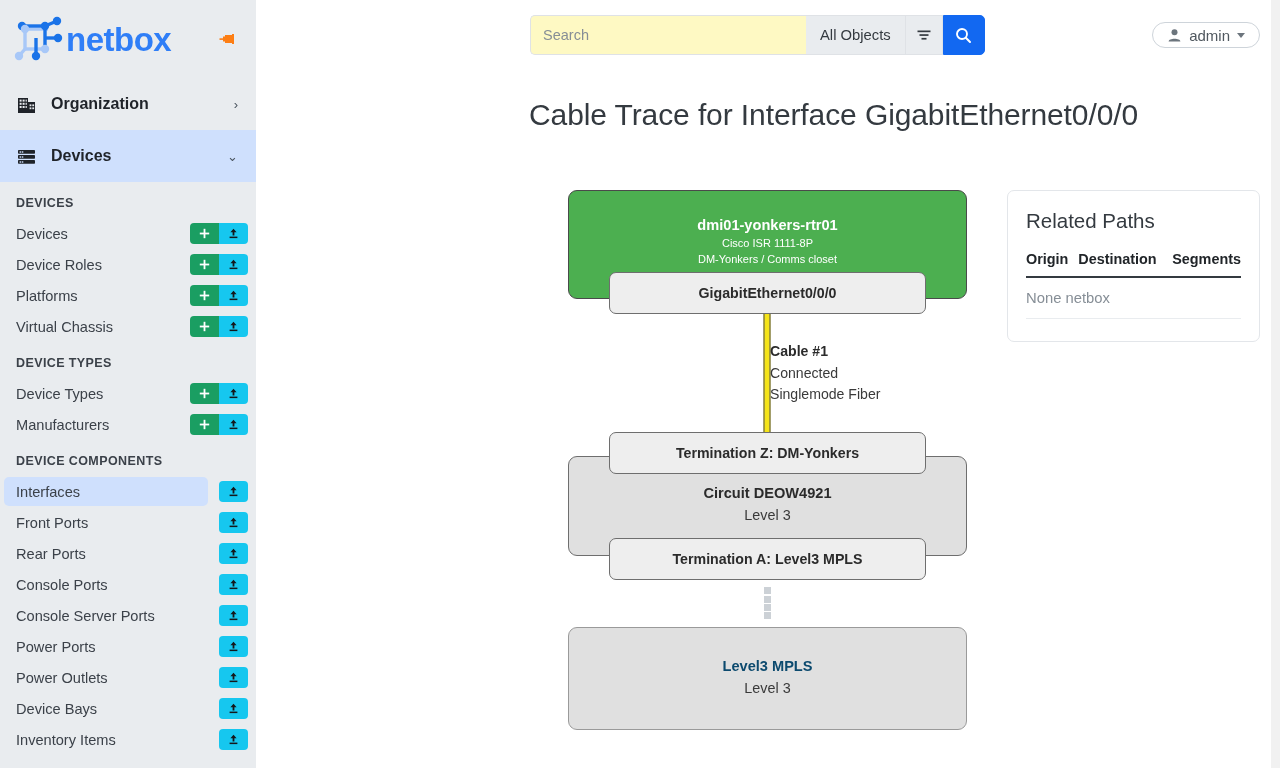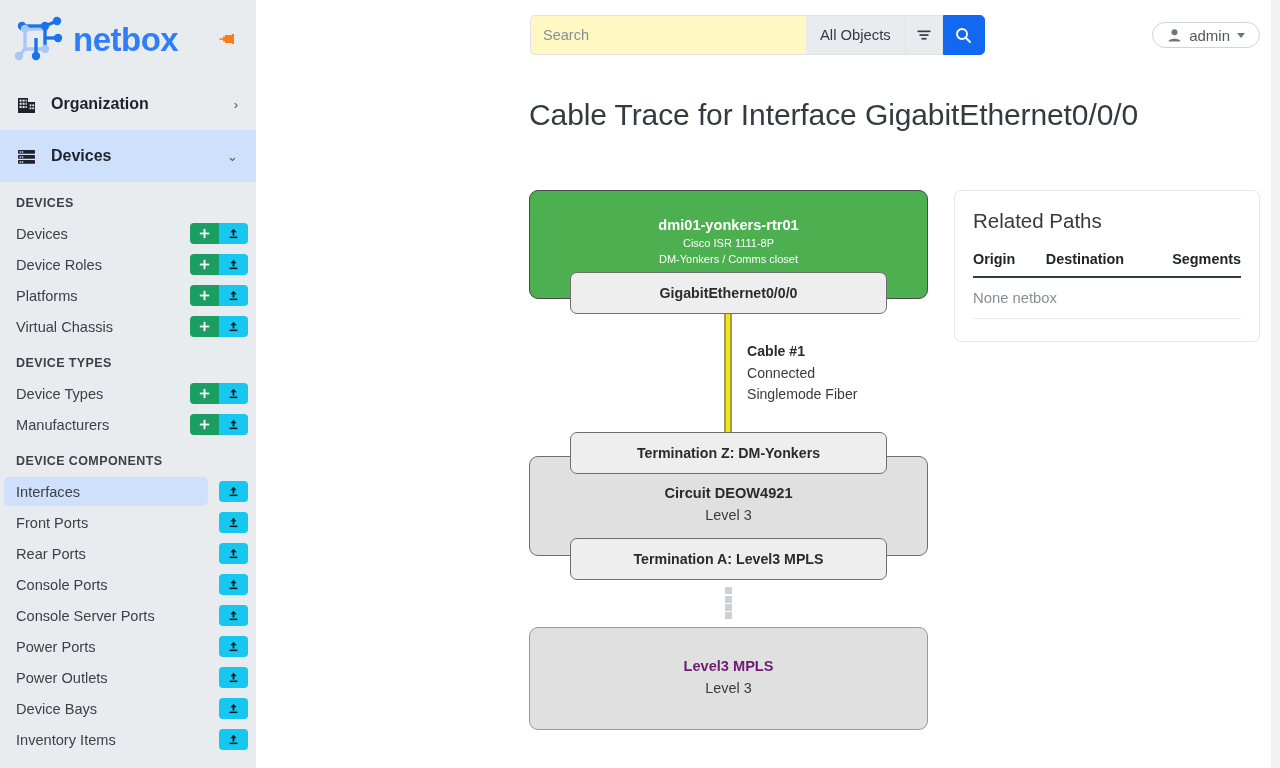--- a/index.html
+++ b/index.html
@@ -18,21 +18,21 @@
     width: 256px; min-width: 256px; height: 768px;
     background: #e9ecef;
     overflow: hidden;
     position: relative;
   }
   .brand-row {
     height: 78px;
     display: flex; align-items: center;
     padding: 0 16px 0 14px;
   }
-  .brand-logo { display: flex; align-items: center; gap: 7px; }
+  .brand-logo { display: flex; align-items: center; }
   .logo-mark { width: 52px; height: 46px; display: block; }
   .logo-word { font-size: 33px; font-weight: 700; color: #2f7ef7; letter-spacing: -0.5px; line-height: 1; }
   .pin-btn { margin-left: auto; width: 26px; height: 26px; display: flex; align-items: center; justify-content: center; }
 
   .nav-group-row {
     height: 52px;
     display: flex; align-items: center;
     padding: 0 18px 0 14px;
     gap: 13px;
     cursor: pointer;
@@ -128,21 +128,21 @@
     cursor: pointer;
   }
   .caret-down { width:0;height:0;border-left:4.5px solid transparent;border-right:4.5px solid transparent;border-top:5.5px solid #6c757d; }
 
   .page-title {
     font-size: 30px; font-weight: 400; color: #343a40;
     padding: 8px 12px 0 273px;
     letter-spacing: -0.1px;
   }
 
-  .content-row { display: flex; padding: 38px 20px 0 273px; gap: 26px; }
+  .content-row { display: flex; padding: 38px 20px 0 273px; gap: 40px; margin-left: 39px; }
   .trace-col { width: 399px; }
   .side-col { flex: 1; }
 
   
   .trace { position: relative; width: 399px; }
   .node-device {
     background: #4caf50;
     border: 1px solid #4a4a4a;
     border-radius: 9px;
     text-align: center;
@@ -169,21 +169,21 @@
   }
   .cable-line {
     position: absolute; left: 199px; top: 0; bottom: 0;
     width: 7px;
     background: #f5e419;
     border-left: 1.5px solid #4d4d4d;
     border-right: 1.5px solid #4d4d4d;
     transform: translateX(-3.5px);
   }
   .cable-info {
-    position: absolute; left: 218px; top: 27px;
+    position: absolute; left: 202px; top: 27px;
     line-height: 1.52;
   }
   .cable-info .c1 { font-size: 14.1px; font-weight: 700; color: #2b2b2b; }
   .cable-info .c2 { font-size: 14.1px; color: #3a3a3a; }
 
   .node-circuit {
     background: #e0e0e0;
     border: 1px solid #6e6e6e;
     border-radius: 9px;
     text-align: center;
@@ -203,21 +203,21 @@
   }
   .dot-connector span { display:block; width: 7px; height: 7px; background: #ccd1d6; }
 
   .node-provider {
     background: #e0e0e0;
     border: 1px solid #9a9a9a;
     border-radius: 9px;
     text-align: center;
     padding: 28px 14px 30px;
   }
-  .node-provider .n1 { font-size: 14.6px; font-weight: 700; color: #701a75; line-height: 1.5; }
+  .node-provider .n1 { font-size: 14.6px; font-weight: 700; color: #0c4a6e; line-height: 1.5; }
   .node-provider .n2 { font-size: 14.4px; color: #3a3a3a; line-height: 1.5; }
 
   
   .card {
     background: #fff;
     border: 1px solid #e3e6ea;
     border-radius: 7px;
     padding: 18px 18px 22px;
   }
   .card-title { font-size: 20.5px; color: #343a40; font-weight: 400; margin-bottom: 18px; }

